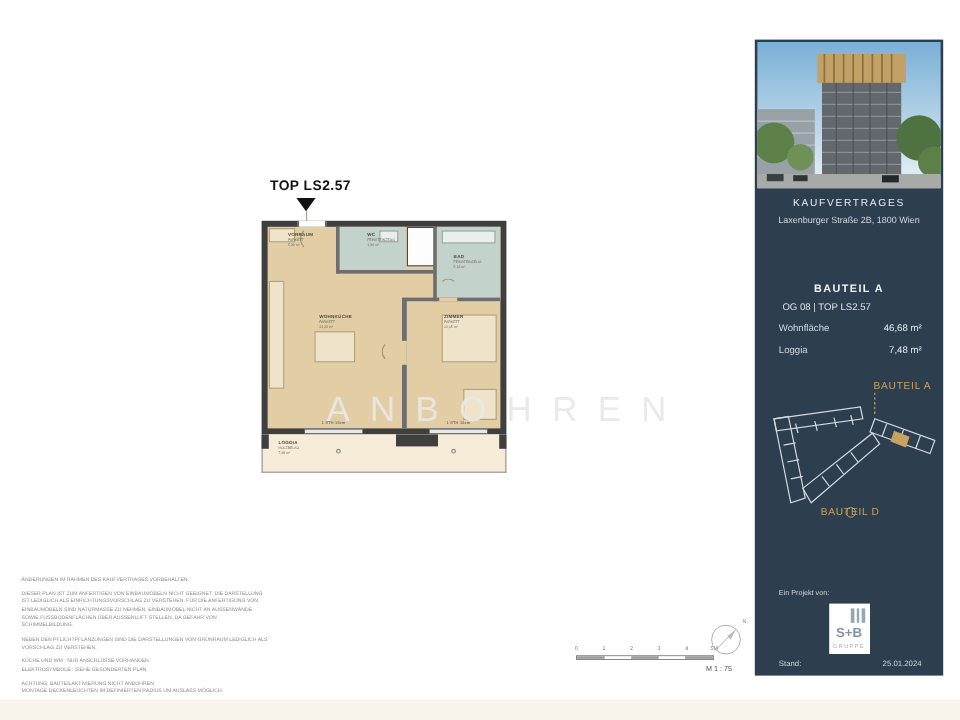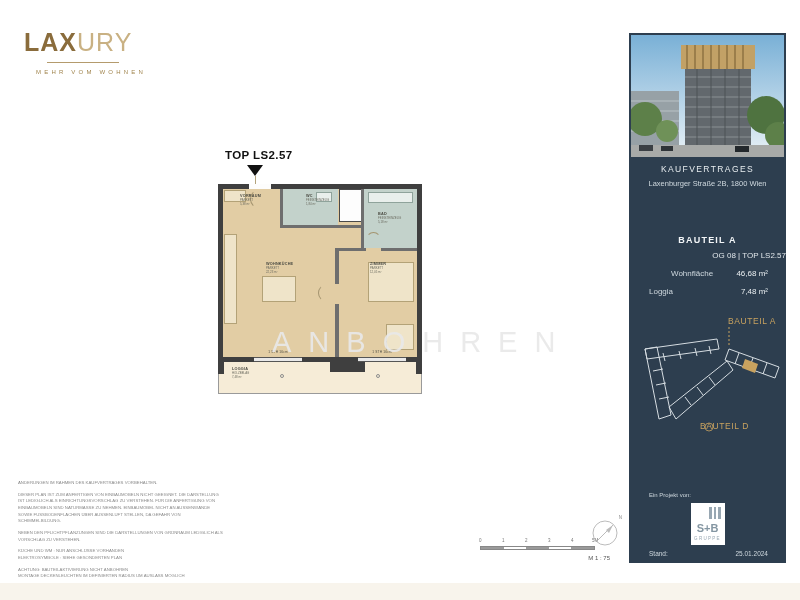--- a/index.html
+++ b/index.html
@@ -68,50 +68,43 @@
   .compass .n { position:absolute; right:-2px; top:-3px; font-size:4.5px; color:#888; }
 
   
   .sidebar { position:absolute; left:629px; top:33px; width:157px; height:530px; background:#2d3e4f; color:#e8edf0; }
   .photo { position:absolute; left:2px; top:2px; width:153px; height:122px; }
   .sb-title { position:absolute; left:0; top:131px; width:100%; text-align:center; font-size:8.5px;
               letter-spacing:1.4px; color:#e8edf0; }
   .sb-addr { position:absolute; left:0; top:146px; width:100%; text-align:center; font-size:7.5px; color:#cfd8de; }
   .sb-bauteil { position:absolute; left:0; top:202px; width:100%; text-align:center; font-size:9px;
                 font-weight:700; letter-spacing:1.2px; color:#f2f5f7; }
-  .sb-og { position:absolute; left:0; top:218px; width:100%; text-align:right; font-size:8px; color:#dfe5e9; }
+  .sb-og { position:absolute; left:0; top:218px; width:100%; text-align:left; font-size:8px; color:#dfe5e9;padding-left:23px; }
   .sb-row { position:absolute; left:20px; right:18px; display:flex; justify-content:space-between;
             font-size:8px; color:#cfd8de; }
   .sb-row .val { color:#e8edf0; }
   .siteplan { position:absolute; left:0; top:294px; width:157px; height:112px; }
   .sp-label { position:absolute; font-size:8.5px; letter-spacing:.6px; color:#c8a25f; }
-  .sp-a { right:10px; top:283px; } .sp-d { left:24px; top:388px;padding-left:47px; }
+  .sp-a { right:10px; top:283px; } .sp-d { left:8px; top:388px;padding-left:47px; }
   .sb-projectby { position:absolute; left:20px; top:459px; font-size:6px; color:#cfd8de; }
   .sb-logo { position:absolute; left:50%; transform:translateX(-50%); top:470px; width:34px; height:42px; background:#fff; }
   .sb-logo .bars { position:absolute; right:4px; top:4px; display:flex; gap:2px; }
   .sb-logo .bars i { display:block; width:2.5px; height:12px; background:#98a7b2; }
   .sb-logo .sb-sb { position:absolute; left:0; top:19px; width:100%; text-align:center; font-size:11px; font-weight:700; color:#8496a2; }
   .sb-logo .sb-gr { position:absolute; left:0; top:33px; width:100%; text-align:center; font-size:4.5px; letter-spacing:1.3px; color:#98a7b2; }
   .sb-stand { position:absolute; left:20px; right:18px; top:517px; display:flex; justify-content:space-between;
               font-size:6.5px; color:#cfd8de; }
 
   .bottom-band { position:absolute; left:0; bottom:0; width:800px; height:17px; background:#f8f4ec; }
 </style>
 </head>
 <body>
 
 <div class="page">
 
-  <div class="brand">
-    <div class="brand-name">
-      <span class="bold">LAX</span><span class="light">URY</span>
-    </div>
-    <div class="brand-rule"></div>
-    <div class="brand-tagline">MEHR VOM WOHNEN</div>
-  </div>
 
   <div class="top-label">TOP LS2.57</div>
   <div class="top-arrow"></div>
   <div class="entry-axis"></div>
 
   <div class="plan">
     <div class="abs shell"></div>
     <div class="abs floor"></div>
     <div class="abs gap-entry"></div>
     <div class="abs arc" style="left:32px;top:5px;width:20px;height:20px;"></div>
@@ -270,21 +263,21 @@
       <rect x="30" y="111" width="12" height="5" fill="#2f3438"></rect>
       <rect x="104" y="111" width="14" height="6" fill="#23282c"></rect>
     </svg>
 
     <div class="sb-title">KAUFVERTRAGES</div>
     <div class="sb-addr">Laxenburger Straße 2B, 1800 Wien</div>
 
     <div class="sb-bauteil">BAUTEIL A</div>
     <div class="sb-og">OG 08 | TOP LS2.57</div>
 
-    <div class="sb-row" style="top:236px;margin-left:22px;">
+    <div class="sb-row" style="top:236px;">
       <span>Wohnfläche</span>
       <span class="val">46,68 m²</span>
     </div>
     <div class="sb-row" style="top:254px;">
       <span>Loggia</span>
       <span class="val">7,48 m²</span>
     </div>
 
     <svg class="siteplan" viewBox="0 0 157 112">
       <g fill="none" stroke="#d5dce1" stroke-width="1">

